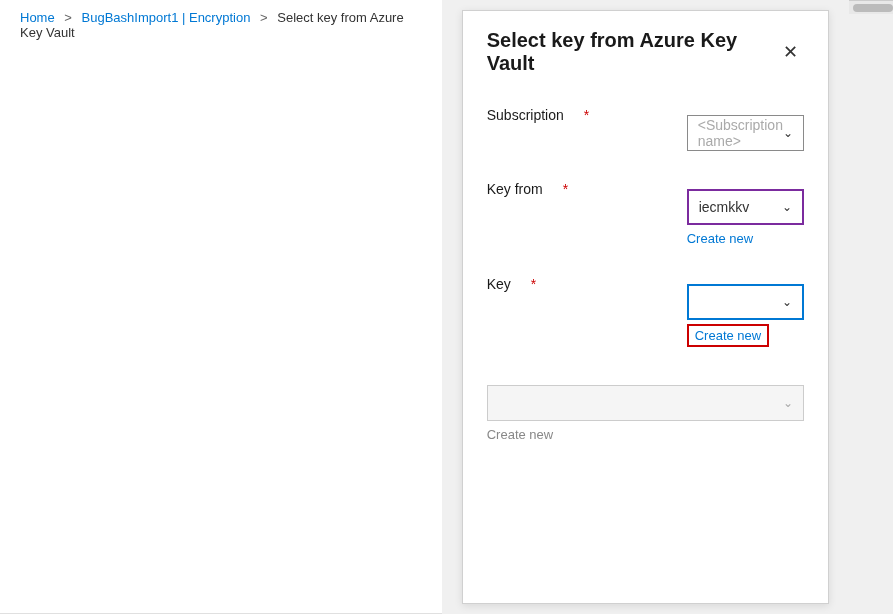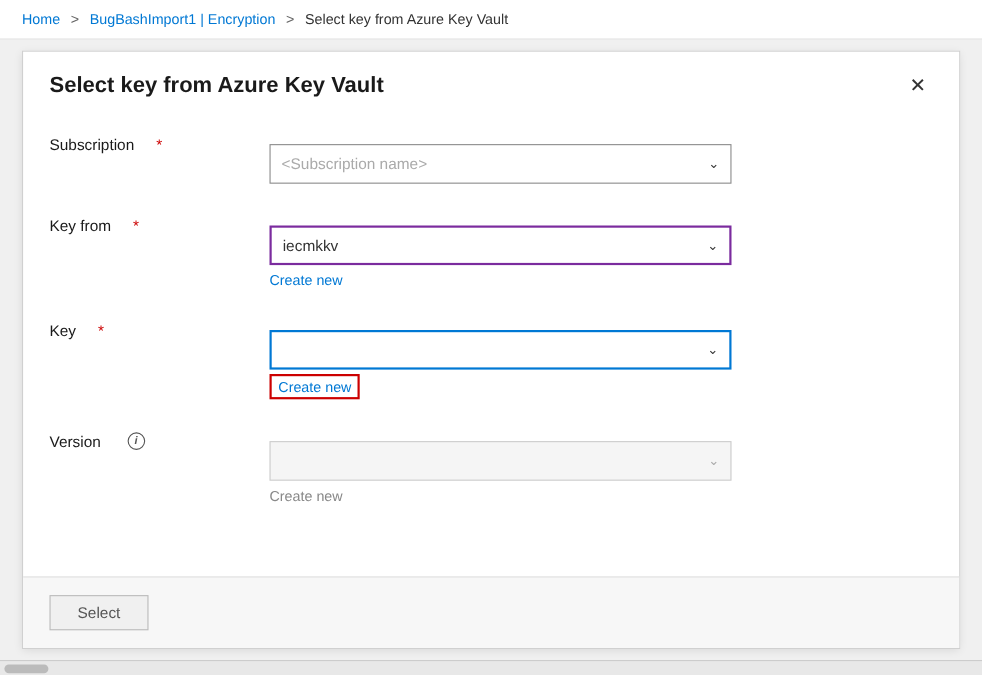--- a/index.html
+++ b/index.html
@@ -11,21 +11,21 @@
       justify-content: center;
       width: 893px;
       height: 614px;
       overflow: hidden;
     }
     .page-wrapper {
       width: 893px;
       height: 614px;
       background: #f0f0f0;
       display: flex;
-      flex-direction: column;
+      flex-direction: row;
     }
     
     .breadcrumb-bar {
       background: #fff;
       padding: 10px 20px;
       font-size: 13px;
       color: #333;
       border-bottom: 1px solid #e0e0e0;
     }
     .breadcrumb-bar a {
@@ -273,36 +273,29 @@
             <span></span>
             <span class="dropdown-chevron">⌄</span>
           </div>
           <div>
             <span class="create-new-highlighted">Create new</span>
           </div>
         </div>
       </div>
 
       <div class="form-row">
-        <div class="form-label">
-          <span>Version</span>
-          <span class="info-icon" title="Information">i</span>
-        </div>
         <div class="form-control-col">
           <div class="dropdown disabled">
             <span></span>
             <span class="dropdown-chevron">⌄</span>
           </div>
           <span class="create-new-link" style="color:#888;cursor:default;text-decoration:none;">Create new</span>
         </div>
       </div>
 
     </div>
 
-    <div class="dialog-footer">
-      <button class="select-btn">Select</button>
-    </div>
   </div>
 
   <div class="scrollbar-area">
     <div class="scrollbar-thumb"></div>
   </div>
 </div>
 
 </body></html>

